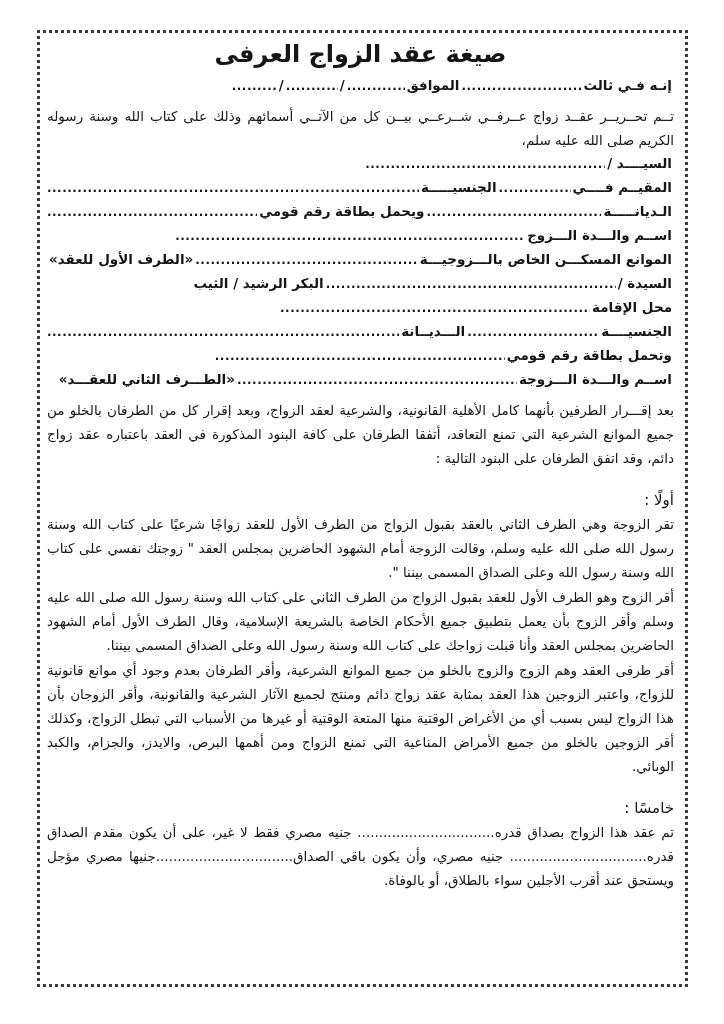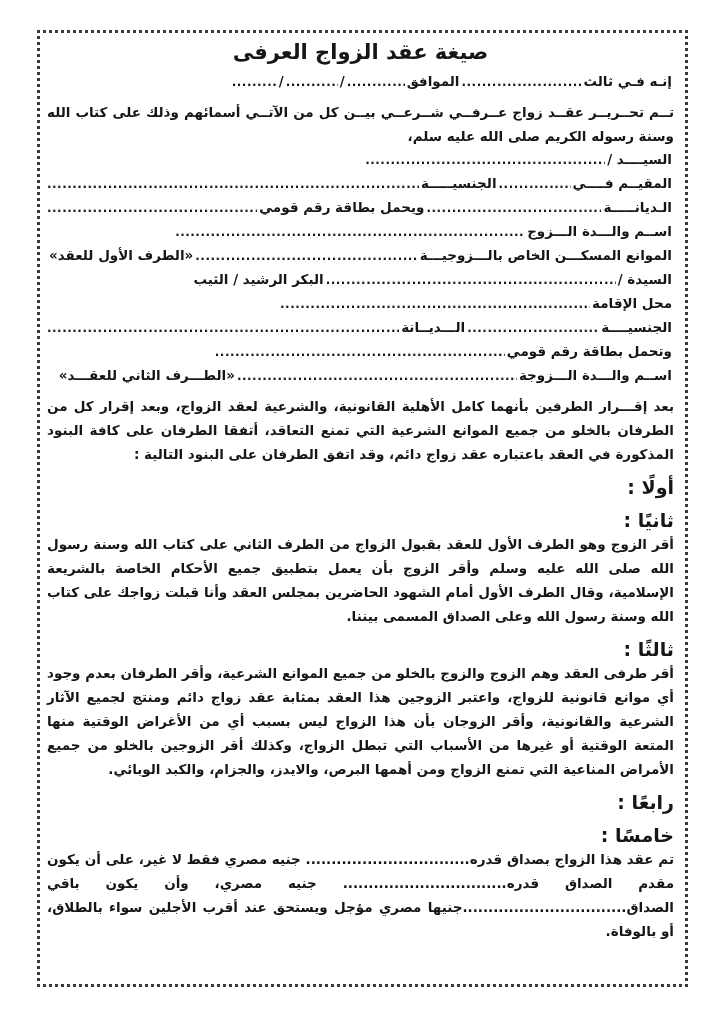--- a/index.html
+++ b/index.html
@@ -17,40 +17,40 @@
   
   .edge{position:absolute;}
   .edge.h{left:0;right:0;height:3px;
     background-image:repeating-linear-gradient(90deg,#3a3a3a 0 3px,transparent 3px 6px);}
   .edge.v{top:0;bottom:0;width:3px;
     background-image:repeating-linear-gradient(180deg,#3a3a3a 0 3px,transparent 3px 6px);}
   .edge.top{top:0;} .edge.bottom{bottom:0;}
   .edge.left{left:0;} .edge.right{right:0;}
 
   .doc-title{
-    text-align:center;font-size:21px;font-weight:bold;
+    text-align:center;font-size:24px;font-weight:bold;
     margin:2px 0 9px 0;letter-spacing:0px;
   }
   .line{
     display:flex;align-items:baseline;
     height:24px;font-size:13.5px;font-weight:bold;white-space:nowrap;
   }
   .line .t{white-space:nowrap;padding:0 2px;flex:0 0 auto;}
   .dots{
     overflow:hidden;white-space:nowrap;direction:ltr;unicode-bidi:isolate;
     font-size:12px;letter-spacing:0.5px;flex:0 0 auto;
     align-self:baseline;color:#161616;
   }
   .dots.grow{flex:1 1 0;min-width:0;}
   .para{
-    font-size:13.5px;font-weight:bold;line-height:24px;
+    font-size:13.5px;font-weight:normal;line-height:24px;
     text-align:justify;margin:3px 0;
   }
   .clause-h{
-    font-size:19px;font-weight:bold;line-height:24px;margin-top:9px;
+    font-size:15px;font-weight:normal;line-height:24px;margin-top:18px;
   }
   .clause-b{margin:0 0 1px 0;}
   #fields{margin:1px 0 2px 0;}
 </style>
 </head>
 <body>
 
 <div class="page">
   <div class="frame">
     <div class="edge h top"></div>
@@ -122,22 +122,20 @@
           <span class="t">اســم والـــدة الـــزوجة</span>
           <span class="dots" style="width: 280px;">..........................................................................................................................................................................................................................................................................................................................................................</span>
           <span class="t">«الطـــرف الثاني للعقـــد»</span>
         </div>
       </div>
 
     <p class="para">بعد إقـــرار الطرفين بأنهما كامل الأهلية القانونية، والشرعية لعقد الزواج، وبعد إقرار كل من الطرفان بالخلو من جميع الموانع الشرعية التي تمنع التعاقد، أتفقا الطرفان على كافة البنود المذكورة في العقد باعتباره عقد زواج دائم، وقد اتفق الطرفان على البنود التالية :</p>
 
     <div id="clauses">
         <div class="clause-h">أولًا :</div>
-        <div class="clause-h">ثانيًا :</div>
+        <p class="para clause-b">تقر الزوجة وهي الطرف الثاني بالعقد بقبول الزواج من الطرف الأول للعقد زواجًا شرعيًا على كتاب الله وسنة رسول الله صلى الله عليه وسلم، وقالت الزوجة أمام الشهود الحاضرين بمجلس العقد " زوجتك نفسي على كتاب الله وسنة رسول الله وعلى الصداق المسمى بيننا ".</p>
         <p class="para clause-b">أقر الزوج وهو الطرف الأول للعقد بقبول الزواج من الطرف الثاني على كتاب الله وسنة رسول الله صلى الله عليه وسلم وأقر الزوج بأن يعمل بتطبيق جميع الأحكام الخاصة بالشريعة الإسلامية، وقال الطرف الأول أمام الشهود الحاضرين بمجلس العقد وأنا قبلت زواجك على كتاب الله وسنة رسول الله وعلى الصداق المسمى بيننا.</p>
-        <div class="clause-h">ثالثًا :</div>
         <p class="para clause-b">أقر طرفى العقد وهم الزوج والزوج بالخلو من جميع الموانع الشرعية، وأقر الطرفان بعدم وجود أي موانع قانونية للزواج، واعتبر الزوجين هذا العقد بمثابة عقد زواج دائم ومنتج لجميع الآثار الشرعية والقانونية، وأقر الزوجان بأن هذا الزواج ليس بسبب أي من الأغراض الوقتية منها المتعة الوقتية أو غيرها من الأسباب التي تبطل الزواج، وكذلك أقر الزوجين بالخلو من جميع الأمراض المناعية التي تمنع الزواج ومن أهمها البرص، والايدز، والجزام، والكبد الوبائي.</p>
-        <div class="clause-h">رابعًا :</div>
         <div class="clause-h">خامسًا :</div>
         <p class="para clause-b">تم عقد هذا الزواج بصداق قدره................................ جنيه مصري فقط لا غير،  على أن يكون مقدم الصداق قدره................................ جنيه مصري، وأن يكون باقي الصداق................................جنيها مصري مؤجل ويستحق عند أقرب الأجلين سواء بالطلاق، أو بالوفاة.</p>
       </div>
   </div>
 </div>
 
 </body></html>

